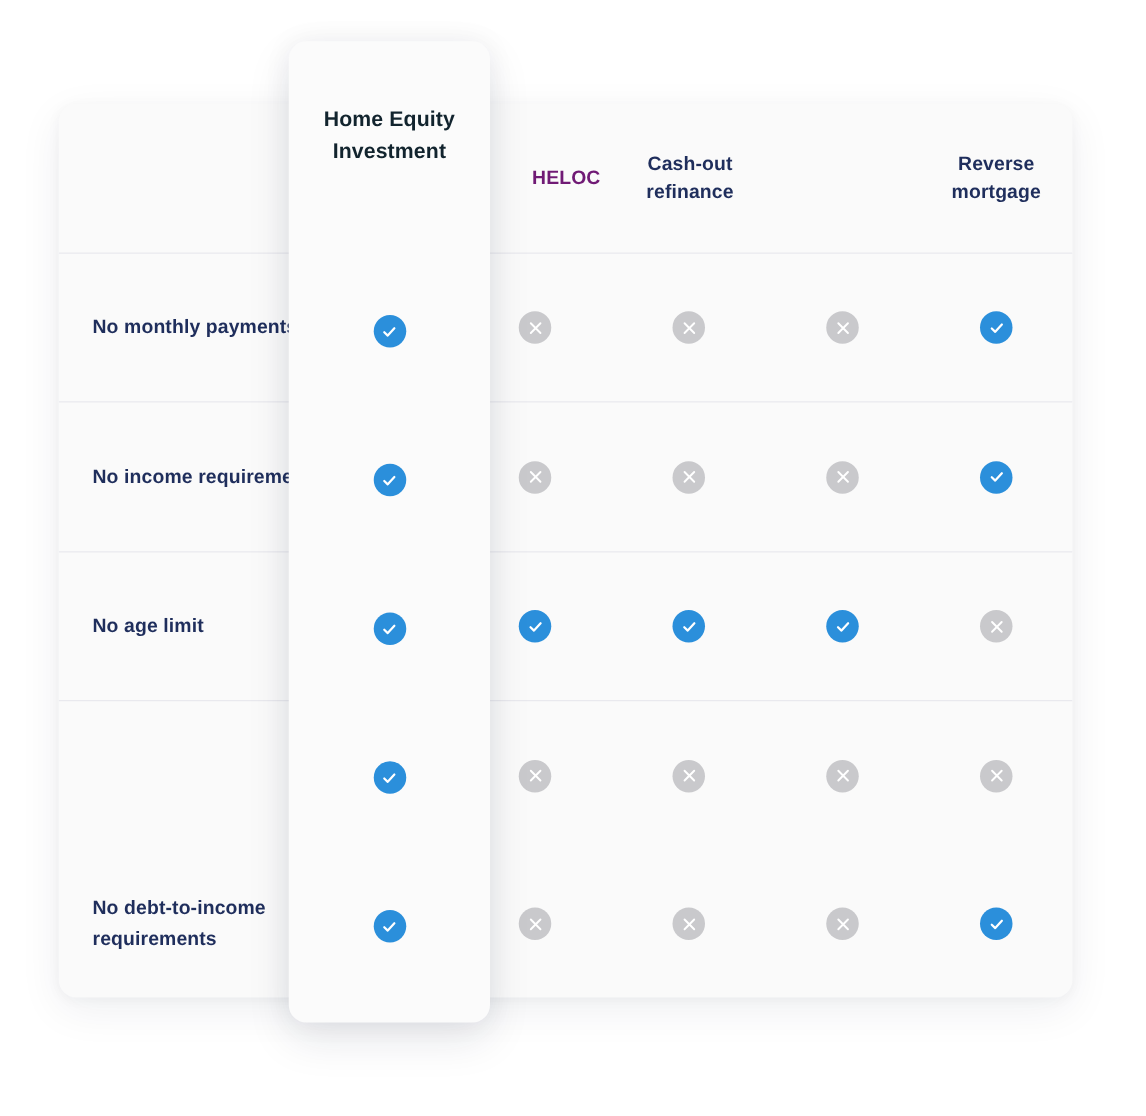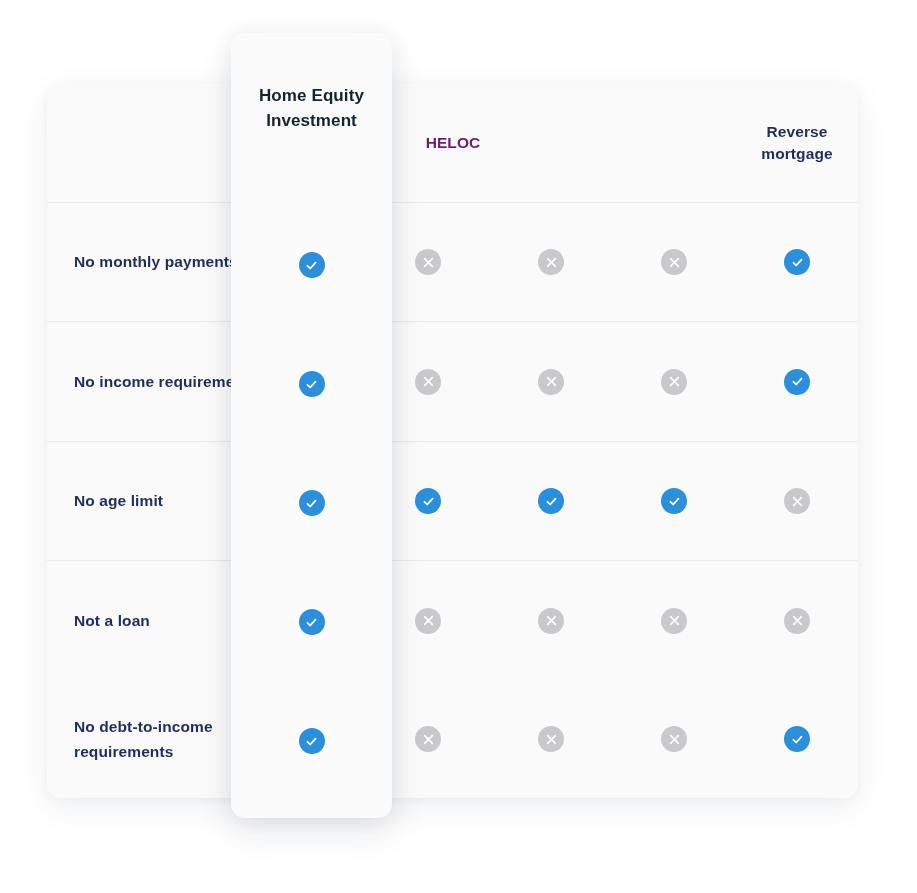--- a/index.html
+++ b/index.html
@@ -165,20 +165,23 @@
 
   <div class="table-card">
 
     <div class="thead">
       <div class="col-head dark" style="left:184px;width:161px;">
         <span class="label">Home Equity Investment</span>
       </div>
       <div class="col-head dark" style="left:345px;width:122px;">
         <span class="label">HELOC</span>
       </div>
+      <div class="col-head" style="left:444px;width:122px;">
+        <span class="label">Cash-out refinance</span>
+      </div>
       <div class="col-head" style="left:689px;width:122px;justify-content:center;">
         <span class="label">Reverse mortgage</span>
       </div>
     </div>
 
     <div class="row divided" style="top:120px;height:119px;">
       <div class="row-label">No monthly payments</div>
       <div class="cell" style="left:361px;">
         <span class="badge no">
           <svg width="11" height="11" viewBox="0 0 12 12">
@@ -267,21 +270,20 @@
       <div class="cell" style="left:730px;">
         <span class="badge no">
           <svg width="11" height="11" viewBox="0 0 12 12">
               <path d="M1.8 1.8 L10.2 10.2 M10.2 1.8 L1.8 10.2" stroke="#ffffff" stroke-width="1.7" stroke-linecap="round"></path>
             </svg>
         </span>
       </div>
     </div>
 
     <div class="row" style="top:478px;height:119px;">
-      <div class="row-label">Not a loan</div>
       <div class="cell" style="left:361px;">
         <span class="badge no">
           <svg width="11" height="11" viewBox="0 0 12 12">
               <path d="M1.8 1.8 L10.2 10.2 M10.2 1.8 L1.8 10.2" stroke="#ffffff" stroke-width="1.7" stroke-linecap="round"></path>
             </svg>
         </span>
       </div>
       <div class="cell" style="left:484px;">
         <span class="badge no">
           <svg width="11" height="11" viewBox="0 0 12 12">

